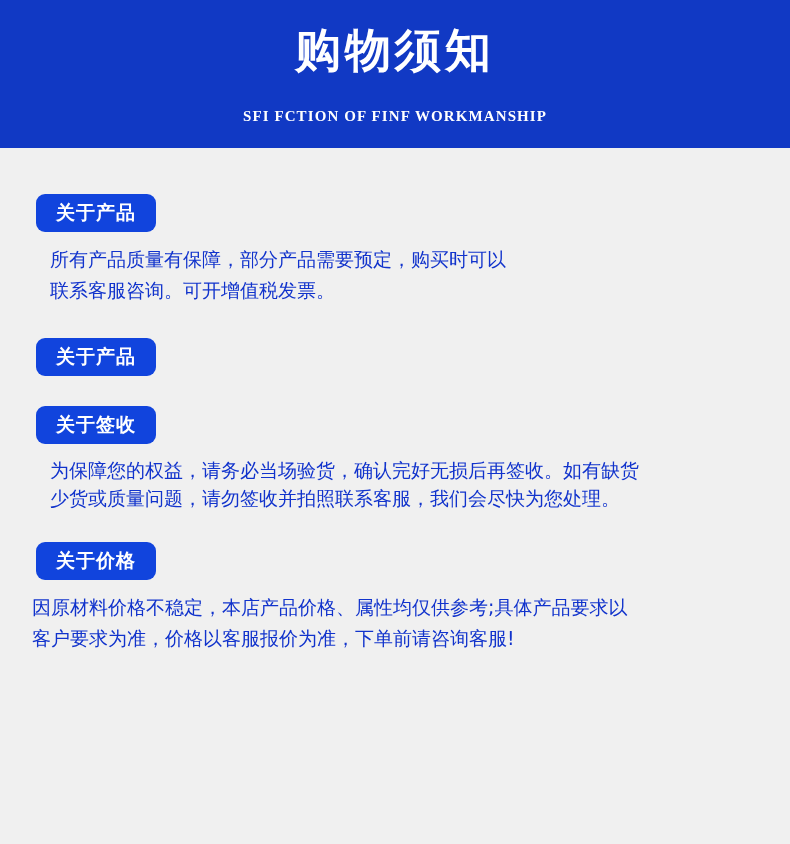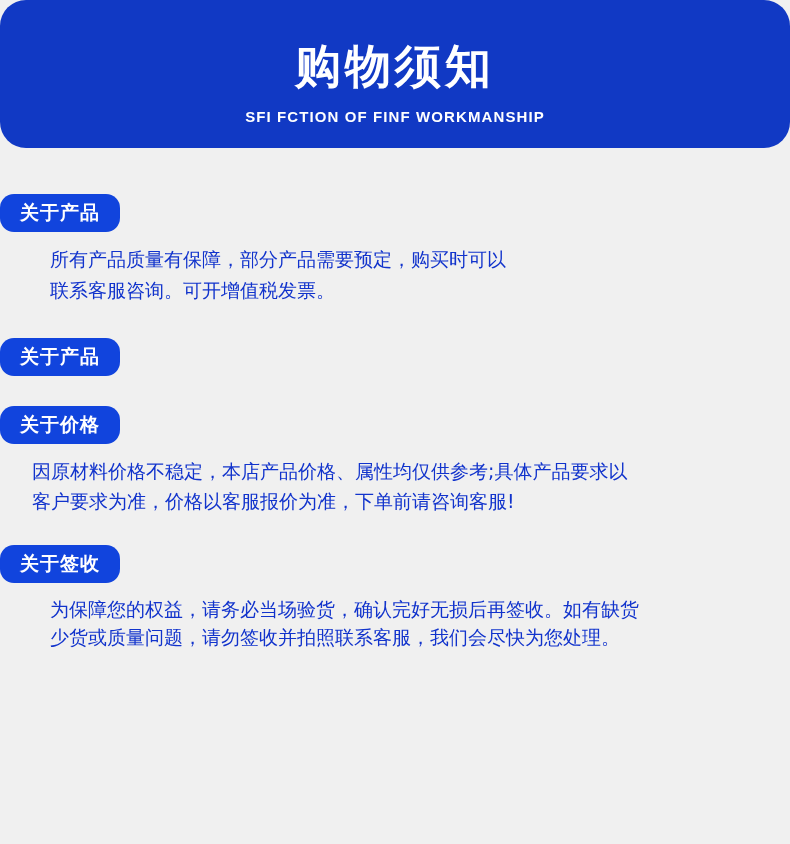--- a/index.html
+++ b/index.html
@@ -23,53 +23,53 @@
   .header {
     width: 790px;
     height: 148px;
     background: #1139c4;
     display: flex;
     flex-direction: column;
     align-items: center;
     justify-content: center;
     box-sizing: border-box;
     padding-top: 18px;
-    border-radius: 26px;
   }
   .header-title {
     color: #ffffff;
     font-size: 46px;
     font-weight: bold;
     letter-spacing: 4px;
     line-height: 1.1;
     margin: 0 0 16px 0;
     font-family: "DejaVu Sans", "Liberation Sans", sans-serif;
   }
   .header-subtitle {
     color: #ffffff;
     font-size: 15px;
     font-weight: bold;
     letter-spacing: 1.1px;
-    margin: 0;
-    font-family: Liberation Sans, sans-serif;
+    margin: 16px;
+    font-family: Liberation Serif, serif;
   }
   .body-area {
     padding: 46px 0 0 0;
   }
   .section {
     margin-bottom: 30px;
   }
   .badge {
     display: inline-block;
     background: #1144dd;
     color: #ffffff;
     font-size: 19px;
     font-weight: bold;
-    border-radius: 14px;
+    border-radius: 9px;
     padding: 9px 20px 10px 20px;
+    margin-left: 36px;
     letter-spacing: 1px;
     line-height: 1;
     font-family: "DejaVu Sans", "Liberation Sans", sans-serif;
   }
   .para {
     color: #1133cc;
     font-size: 19px;
     line-height: 1.62;
     margin: 12px 0 0 0;
     padding: 0 30px 0 36px;
@@ -99,26 +99,26 @@
     <div class="section sec-product">
       <div class="badge">关于产品</div>
       <p class="para">所有产品质量有保障，部分产品需要预定，购买时可以
 联系客服咨询。可开增值税发票。</p>
     </div>
 
     <div class="section sec-color">
       <div class="badge">关于产品</div>
     </div>
 
+    <div class="section sec-sign">
+      <div class="badge">关于签收</div>
+      <p class="para">为保障您的权益，请务必当场验货，确认完好无损后再签收。如有缺货
+少货或质量问题，请勿签收并拍照联系客服，我们会尽快为您处理。</p>
+    </div>
+
     <div class="section sec-price">
       <div class="badge">关于价格</div>
       <p class="para">因原材料价格不稳定，本店产品价格、属性均仅供参考;具体产品要求以
 客户要求为准，价格以客服报价为准，下单前请咨询客服!</p>
     </div>
 
-    <div class="section sec-sign">
-      <div class="badge">关于签收</div>
-      <p class="para">为保障您的权益，请务必当场验货，确认完好无损后再签收。如有缺货
-少货或质量问题，请勿签收并拍照联系客服，我们会尽快为您处理。</p>
-    </div>
-
   </div>
 </div>
 
 </body></html>

